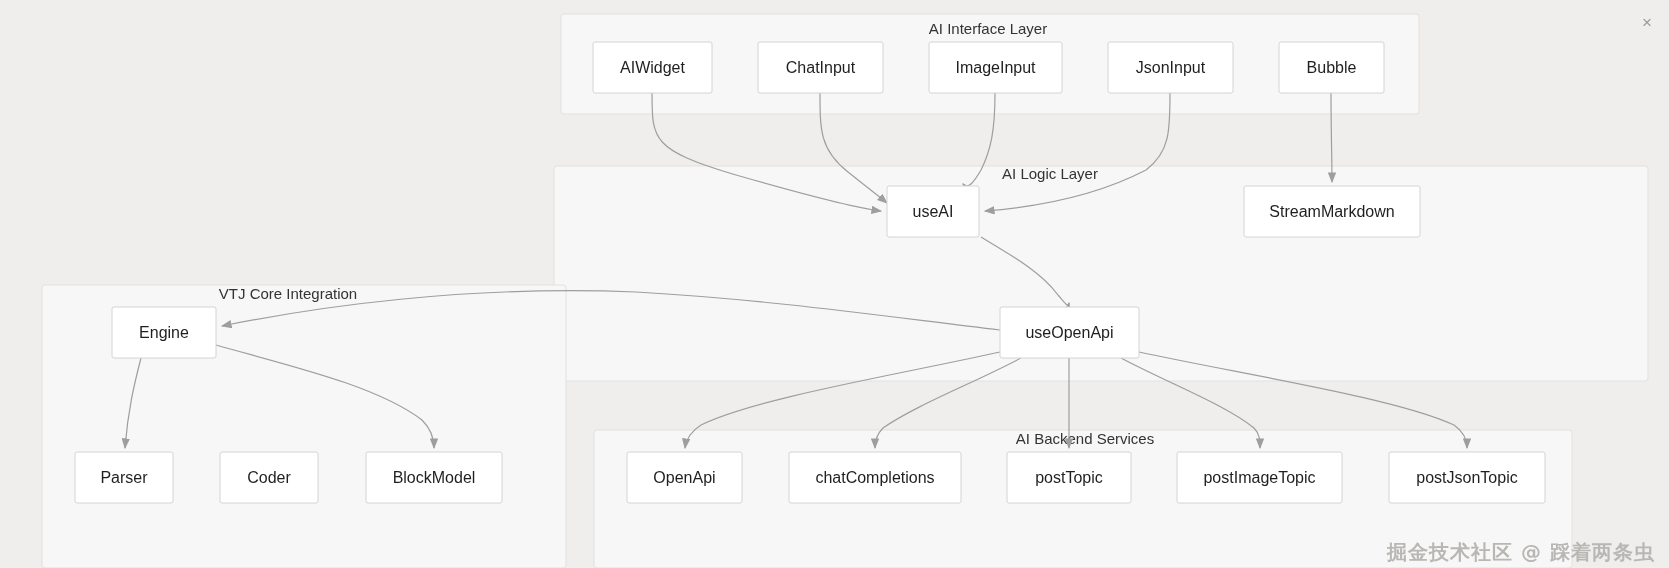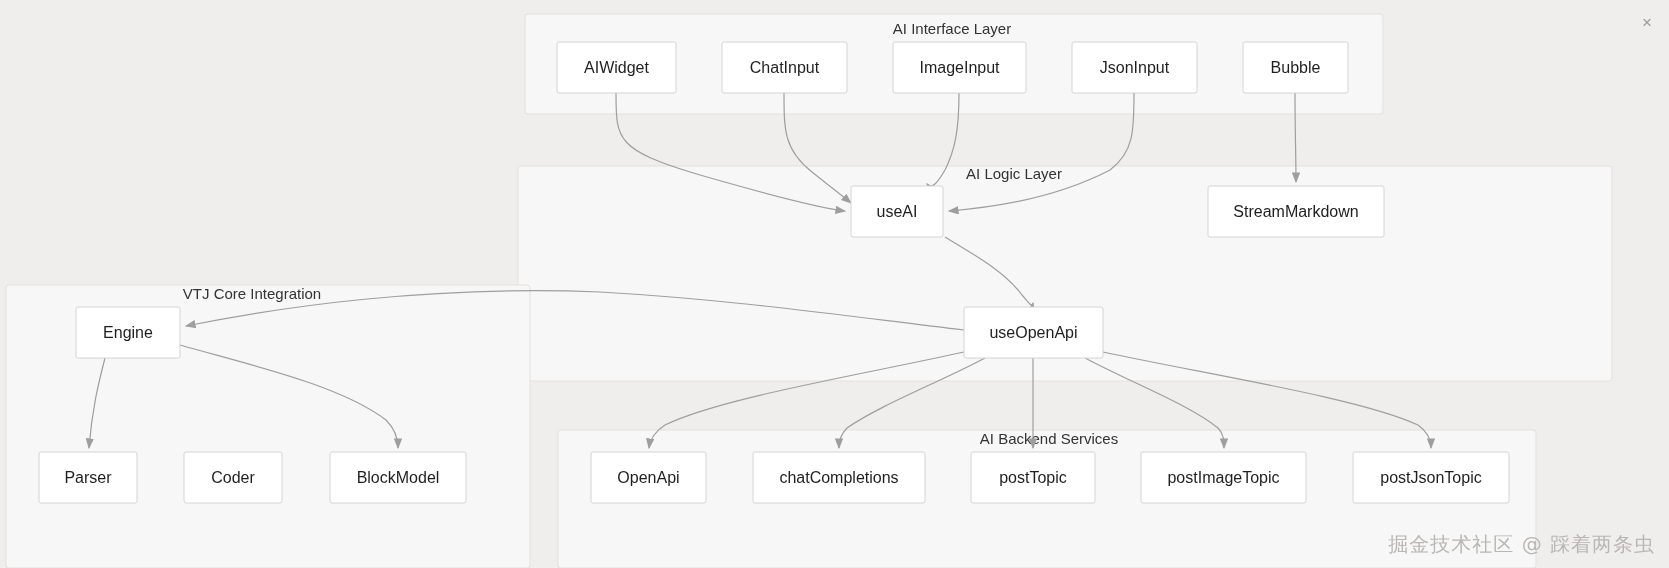--- a/index.html
+++ b/index.html
@@ -10,20 +10,21 @@
   body {
     width: 1669px;
     height: 568px;
     position: relative;
     overflow: hidden;
     font-family: "Liberation Sans", sans-serif;
   }
   #diagram-root {
     position: absolute;
     inset: 0;
+    margin-left: 36px;
   }
   svg.diagram {
     display: block;
     width: 1669px;
     height: 568px;
   }
   .cluster-rect {
     fill: #f7f7f7;
     stroke: #e3e1de;
     stroke-width: 1;
@@ -64,27 +65,28 @@
     justify-content: center;
     color: #9a9a9a;
     font-size: 17px;
     line-height: 1;
     font-family: "Liberation Sans", sans-serif;
     user-select: none;
   }
   .watermark {
     position: absolute;
     right: 14px;
-    bottom: 10px;
+    bottom: 2px;
     color: #b9b7b4;
     font-size: 20px;
     letter-spacing: 1px;
     font-family: "DejaVu Sans", sans-serif;
     white-space: nowrap;
     pointer-events: none;
+    font-weight: bold;
   }
 </style>
 </head>
 <body>
 
 <div id="diagram-root">
   <svg class="diagram" viewBox="0 0 1669 568">
     <defs>
       <marker id="arrowhead" markerWidth="9" markerHeight="7" refX="8" refY="3.5" orient="auto" markerUnits="strokeWidth">
         <path d="M 0,0 L 9,3.5 L 0,7 z" fill="#9e9e9e"></path>

